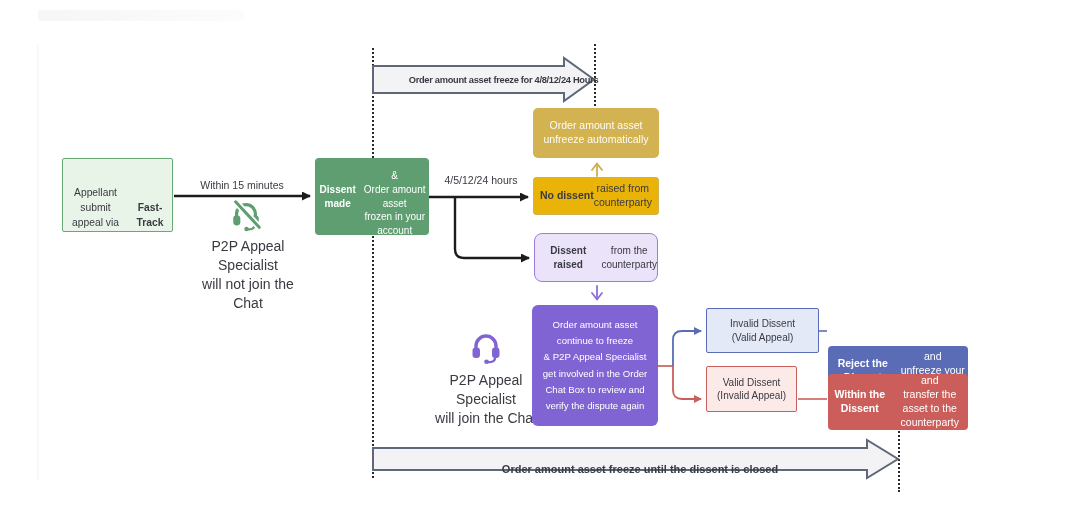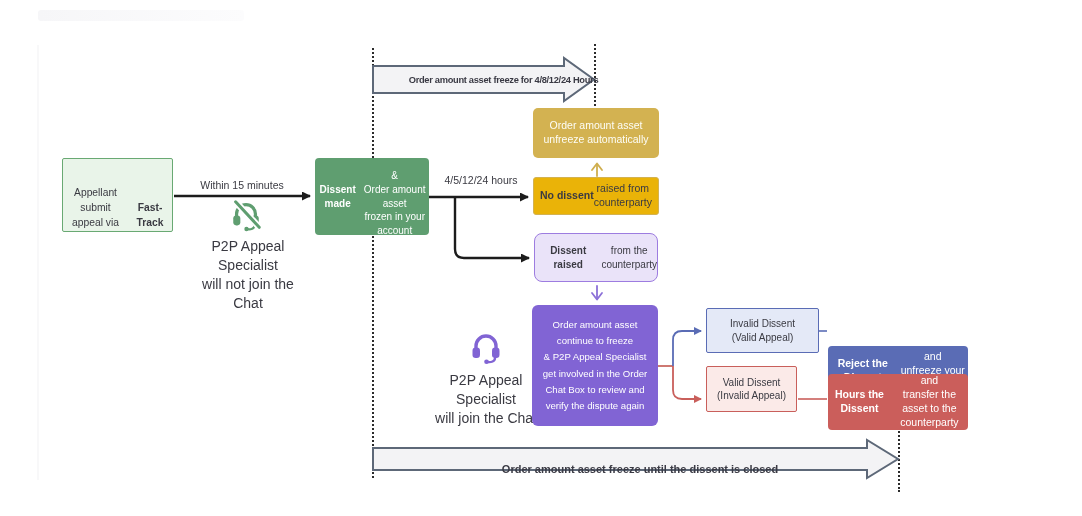--- a/index.html
+++ b/index.html
@@ -118,15 +118,15 @@
 
   <div class="box" id="box-appellant">Appellant submit<br>appeal via <b>Fast-Track</b></div>
   <div class="box" id="box-judgment"><b>Dissent made</b><br>&amp;<br>Order amount asset<br>frozen in your account</div>
   <div class="box" id="box-unfreeze">Order amount asset<br>unfreeze automatically</div>
   <div class="box" id="box-nodissent"><b>No dissent</b> raised from<br>counterparty</div>
   <div class="box" id="box-dissent"><b>Dissent raised</b> from the<br>counterparty</div>
   <div class="box" id="box-continue">Order amount asset<br>continue to freeze<br>&amp; P2P Appeal Specialist<br>get involved in the Order<br>Chat Box to review and<br>verify the dispute again</div>
   <div class="box" id="box-invalid">Invalid Dissent<br>(Valid Appeal)</div>
   <div class="box" id="box-reject"><b>Reject the Dissent</b> and<br>unfreeze your asset</div>
   <div class="box" id="box-valid">Valid Dissent<br>(Invalid Appeal)</div>
-  <div class="box" id="box-accept"><b>Hours the Dissent</b> and<br>transfer the asset to the<br>counterparty</div>
+  <div class="box" id="box-accept"><b>Within the Dissent</b> and<br>transfer the asset to the<br>counterparty</div>
 
 </div>
 
 </body></html>

